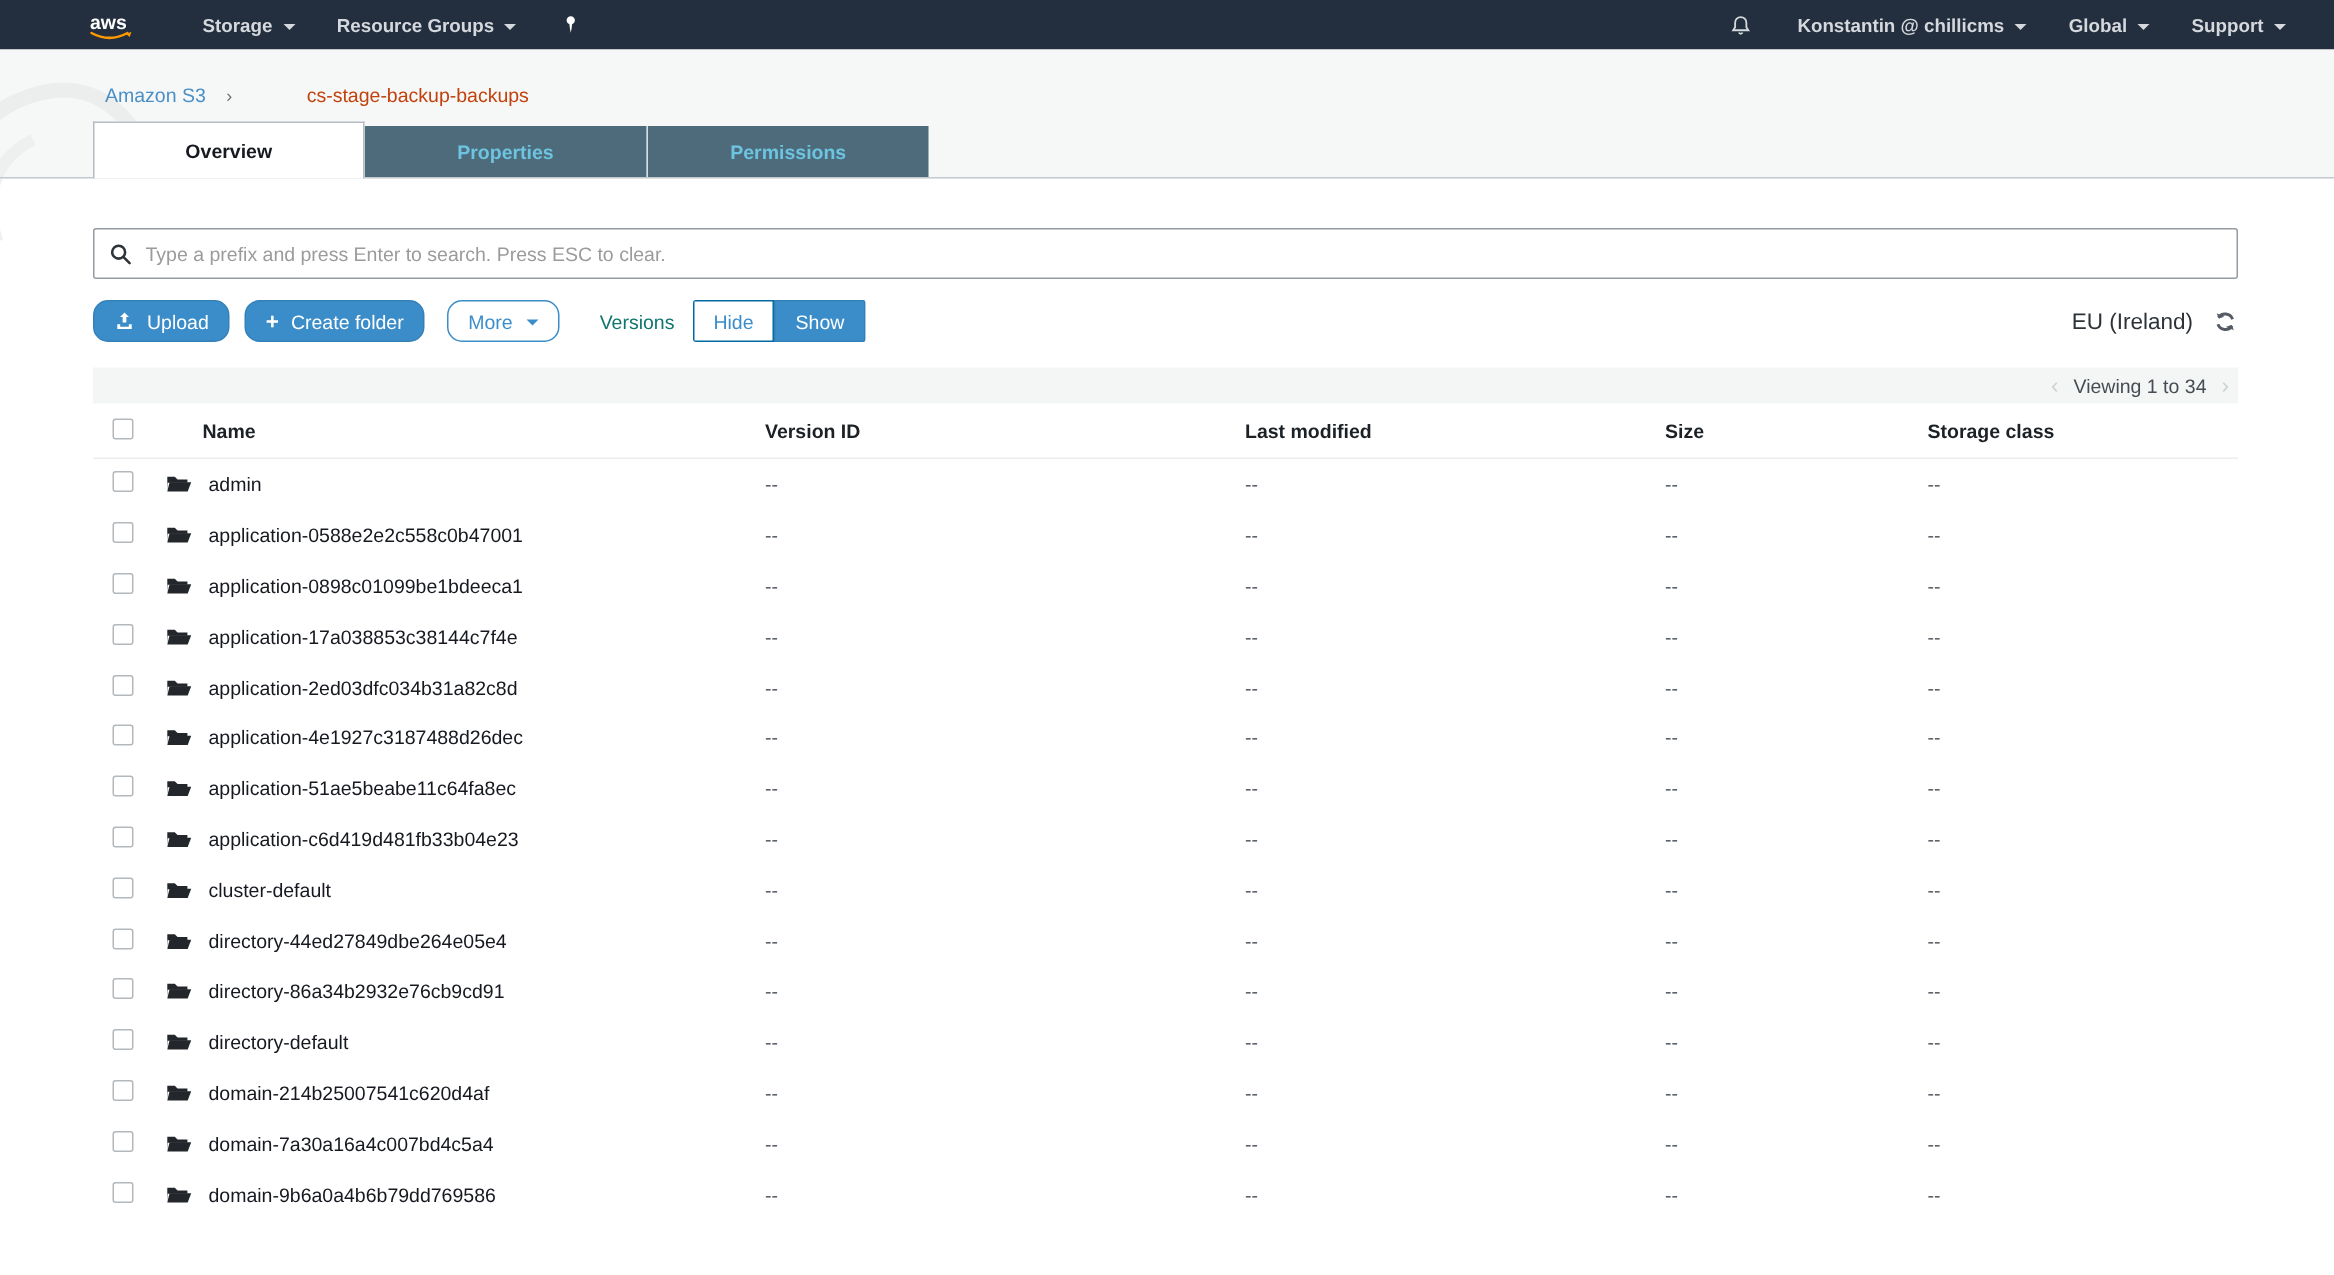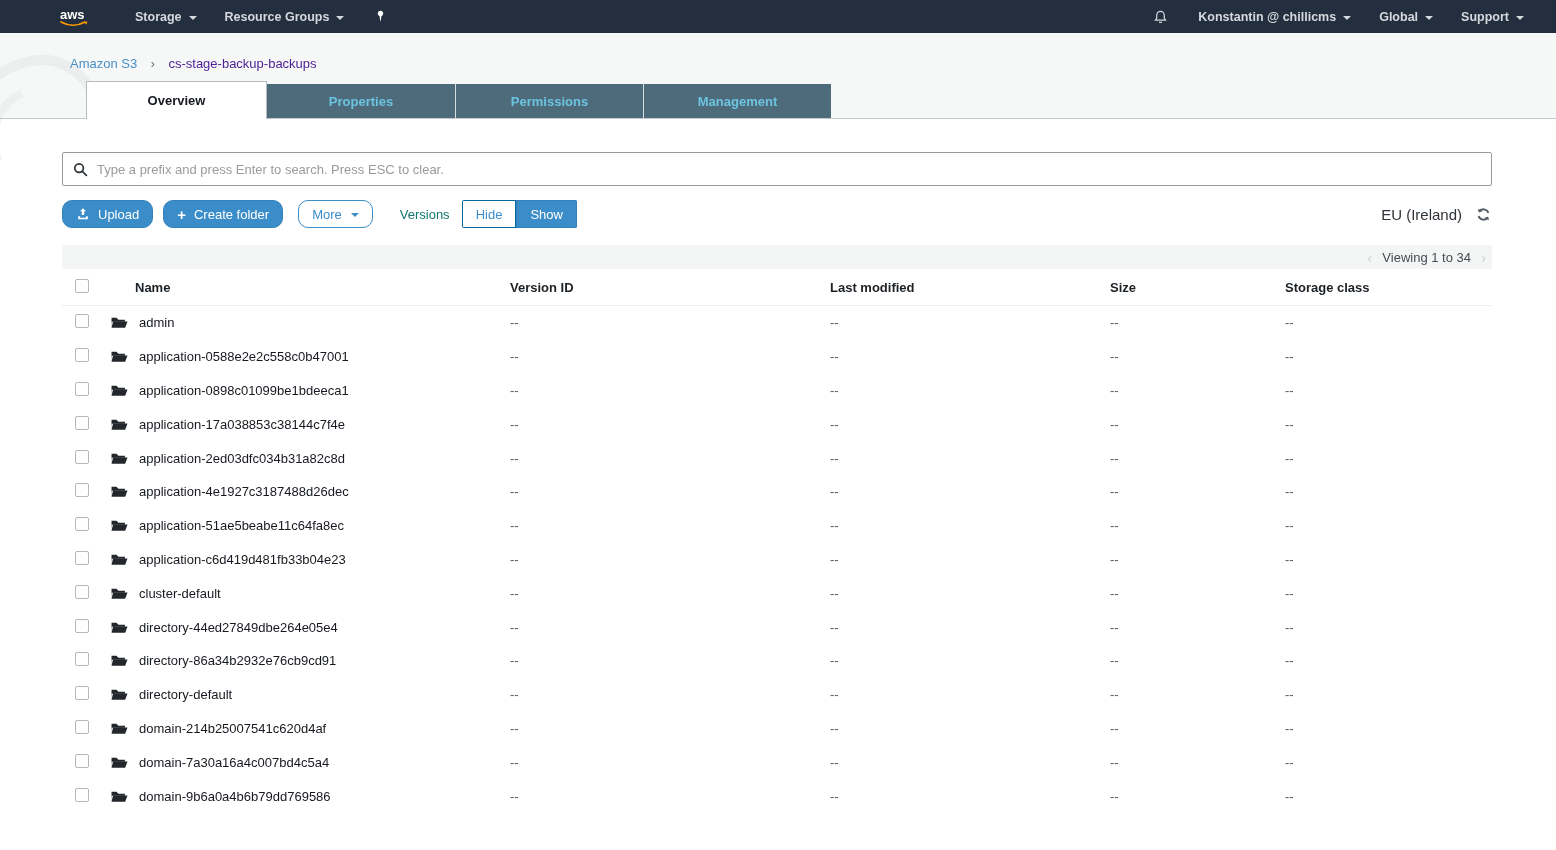--- a/index.html
+++ b/index.html
@@ -13,22 +13,22 @@
   .caret { display:inline-block; width:0; height:0; border-left:4px solid transparent; border-right:4px solid transparent; border-top:4.5px solid currentColor; margin-top:2px; }
   .pin-item { padding:0 16px; }
   .bell-item { padding:0 16px; }
 
   
   .header-zone { background:#f6f7f7; position:relative; }
   .watermark { position:absolute; left:-30px; top:0px; pointer-events:none; }
   .breadcrumb { padding:23px 0 0 70px; font-size:13px; height:48px; position:relative; }
   .crumb-link { color:#4990c6; text-decoration:none; cursor:pointer; }
   .crumb-sep { color:#687078; margin:0 10px; font-size:12px; }
-  .crumb-current { color:#4c1d95; }
-  .tabbar { display:flex; align-items:flex-end; border-bottom:1px solid #c3c9cd; height:38px; padding-left:86px; position:relative; }
+  .crumb-current { color:#c2410c;margin-left:36px; }
+  .tabbar { display:flex; align-items:flex-end; border-bottom:1px solid #c3c9cd; height:38px; padding-left:62px; position:relative; }
   .tab { width:188px; height:34px; background:#4e6b7b; color:#6dc4e0; font-size:13px; font-weight:700; display:flex; align-items:center; justify-content:center; cursor:pointer; }
   .tab.inactive + .tab.inactive { border-left:1px solid #d8dde0; }
   .tab.active { width:181px; height:38px; background:#ffffff; color:#16191f; border:1px solid #b6bcc1; border-bottom:none; margin-bottom:-1px; z-index:1; }
 
   
   .content { background:#fff; }
   .searchbox { margin:33px 64px 12px 62px; height:34px; border:1px solid #959ca1; border-radius:2px; background:#fff; display:flex; align-items:center; padding:0 10px; }
   .searchbox input { border:none; outline:none; flex:1; font-size:13px; color:#333; margin-left:9px; font-family:"Liberation Sans", sans-serif; background:transparent; }
   .searchbox input::placeholder { color:#9b9b9b; opacity:1; }
 
@@ -118,21 +118,20 @@
   </svg>
   <div class="breadcrumb">
     <a class="crumb-link">Amazon S3</a>
     <span class="crumb-sep">›</span>
     <span class="crumb-current">cs-stage-backup-backups</span>
   </div>
   <div class="tabbar">
     <div class="tab active">Overview</div>
     <div class="tab inactive">Properties</div>
     <div class="tab inactive">Permissions</div>
-    <div class="tab inactive">Management</div>
   </div>
 </div>
 
 <div class="content">
 
   <div class="searchbox">
     <svg width="15" height="15" viewBox="0 0 16 16">
       <circle cx="6.5" cy="6.5" r="4.6" fill="none" stroke="#2d3338" stroke-width="1.8"></circle>
       <path d="M10.2 10.2 L14.3 14.3" stroke="#2d3338" stroke-width="1.8" stroke-linecap="round"></path>
     </svg>

